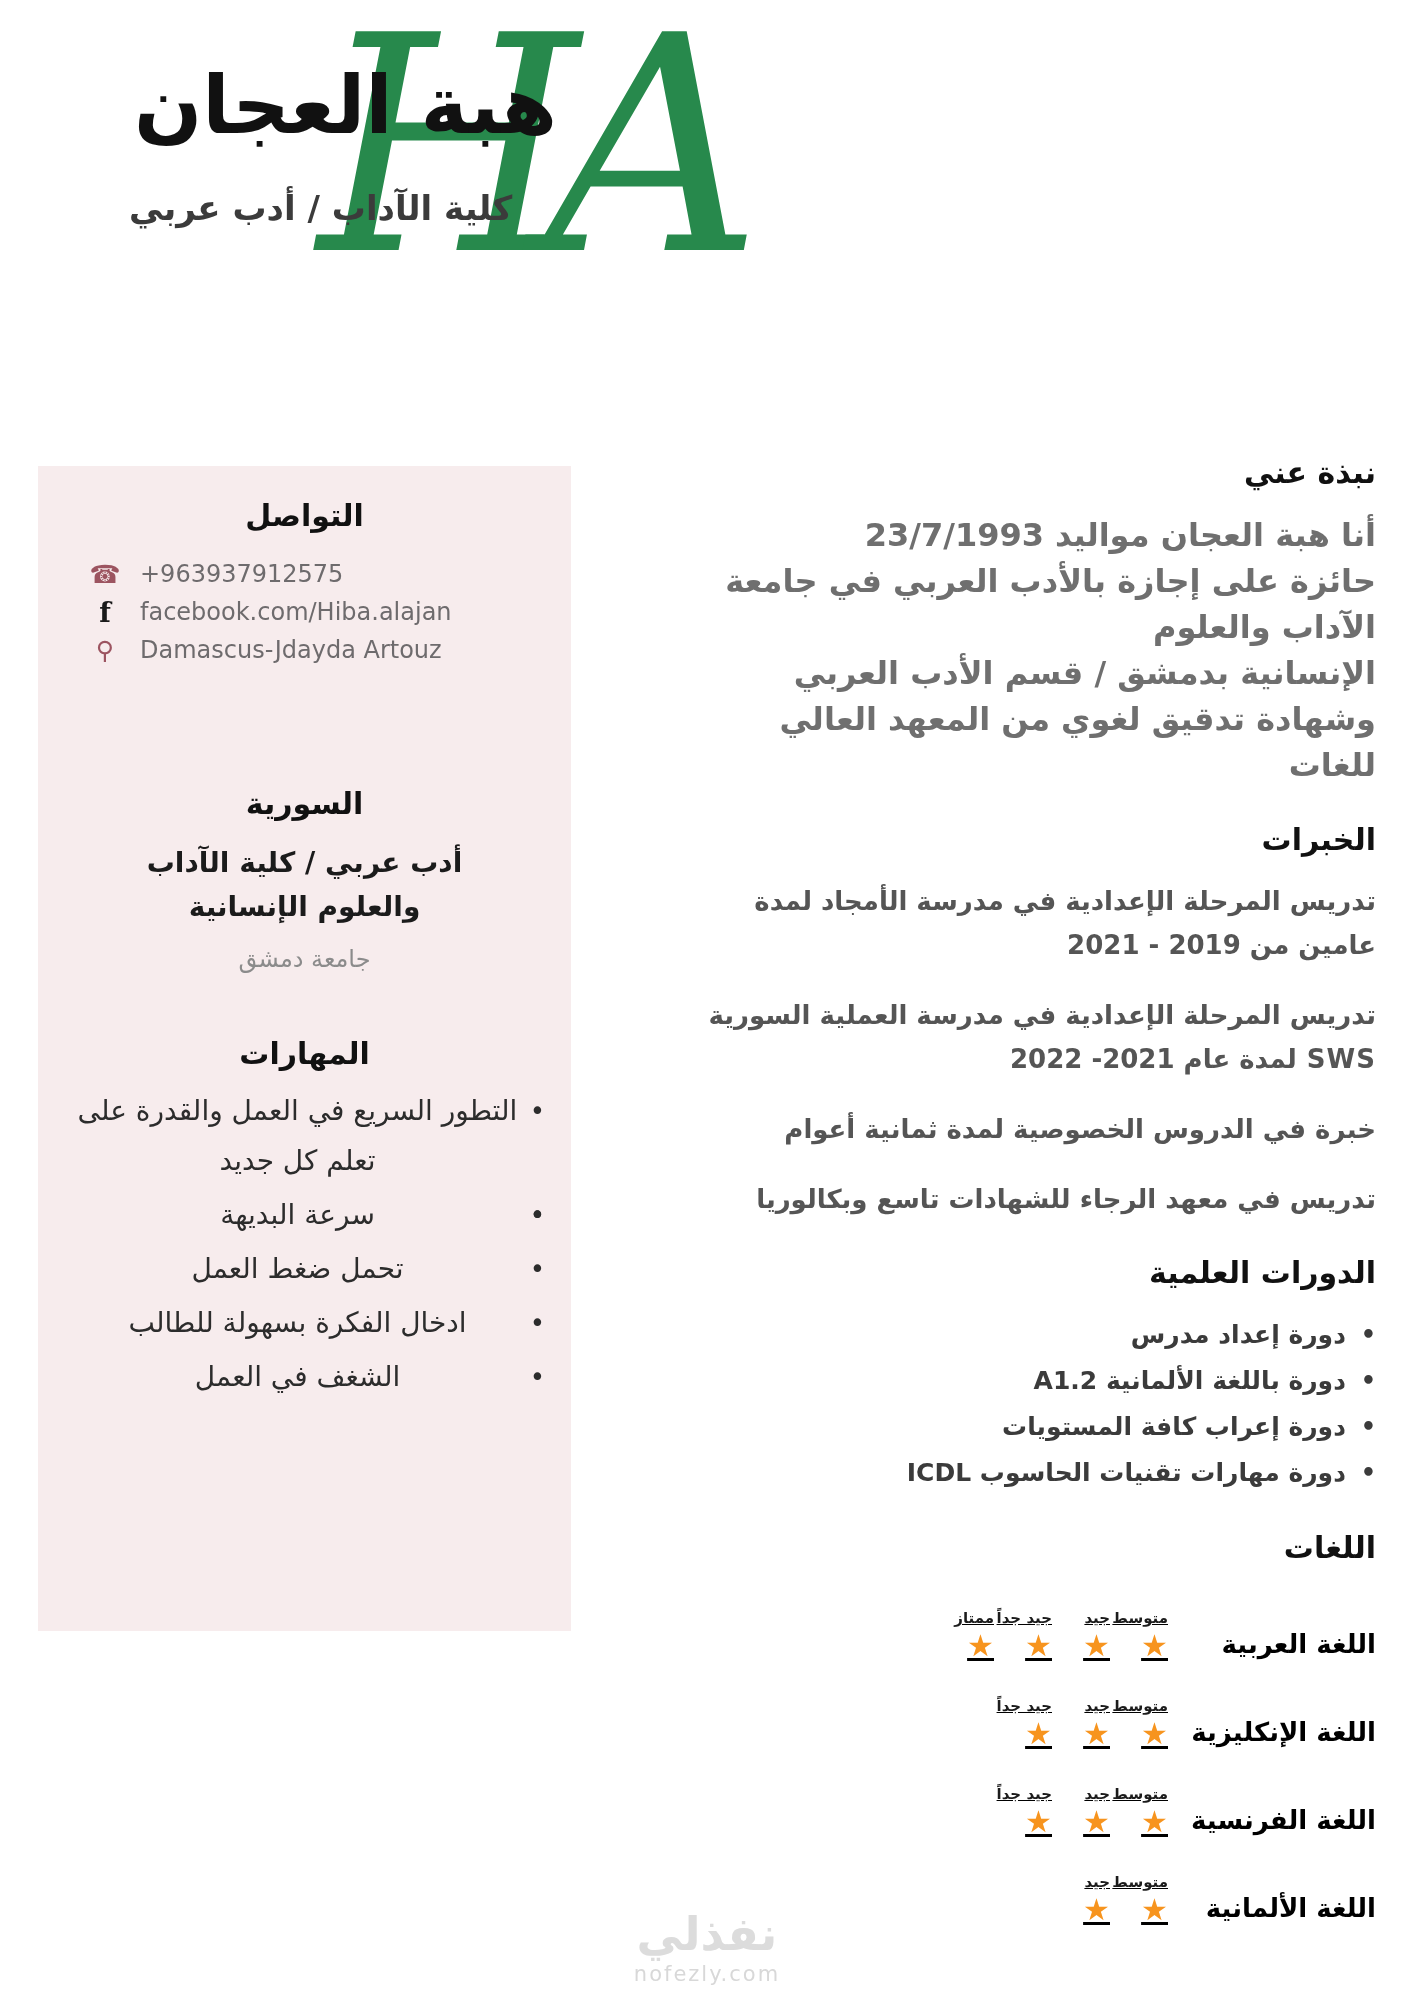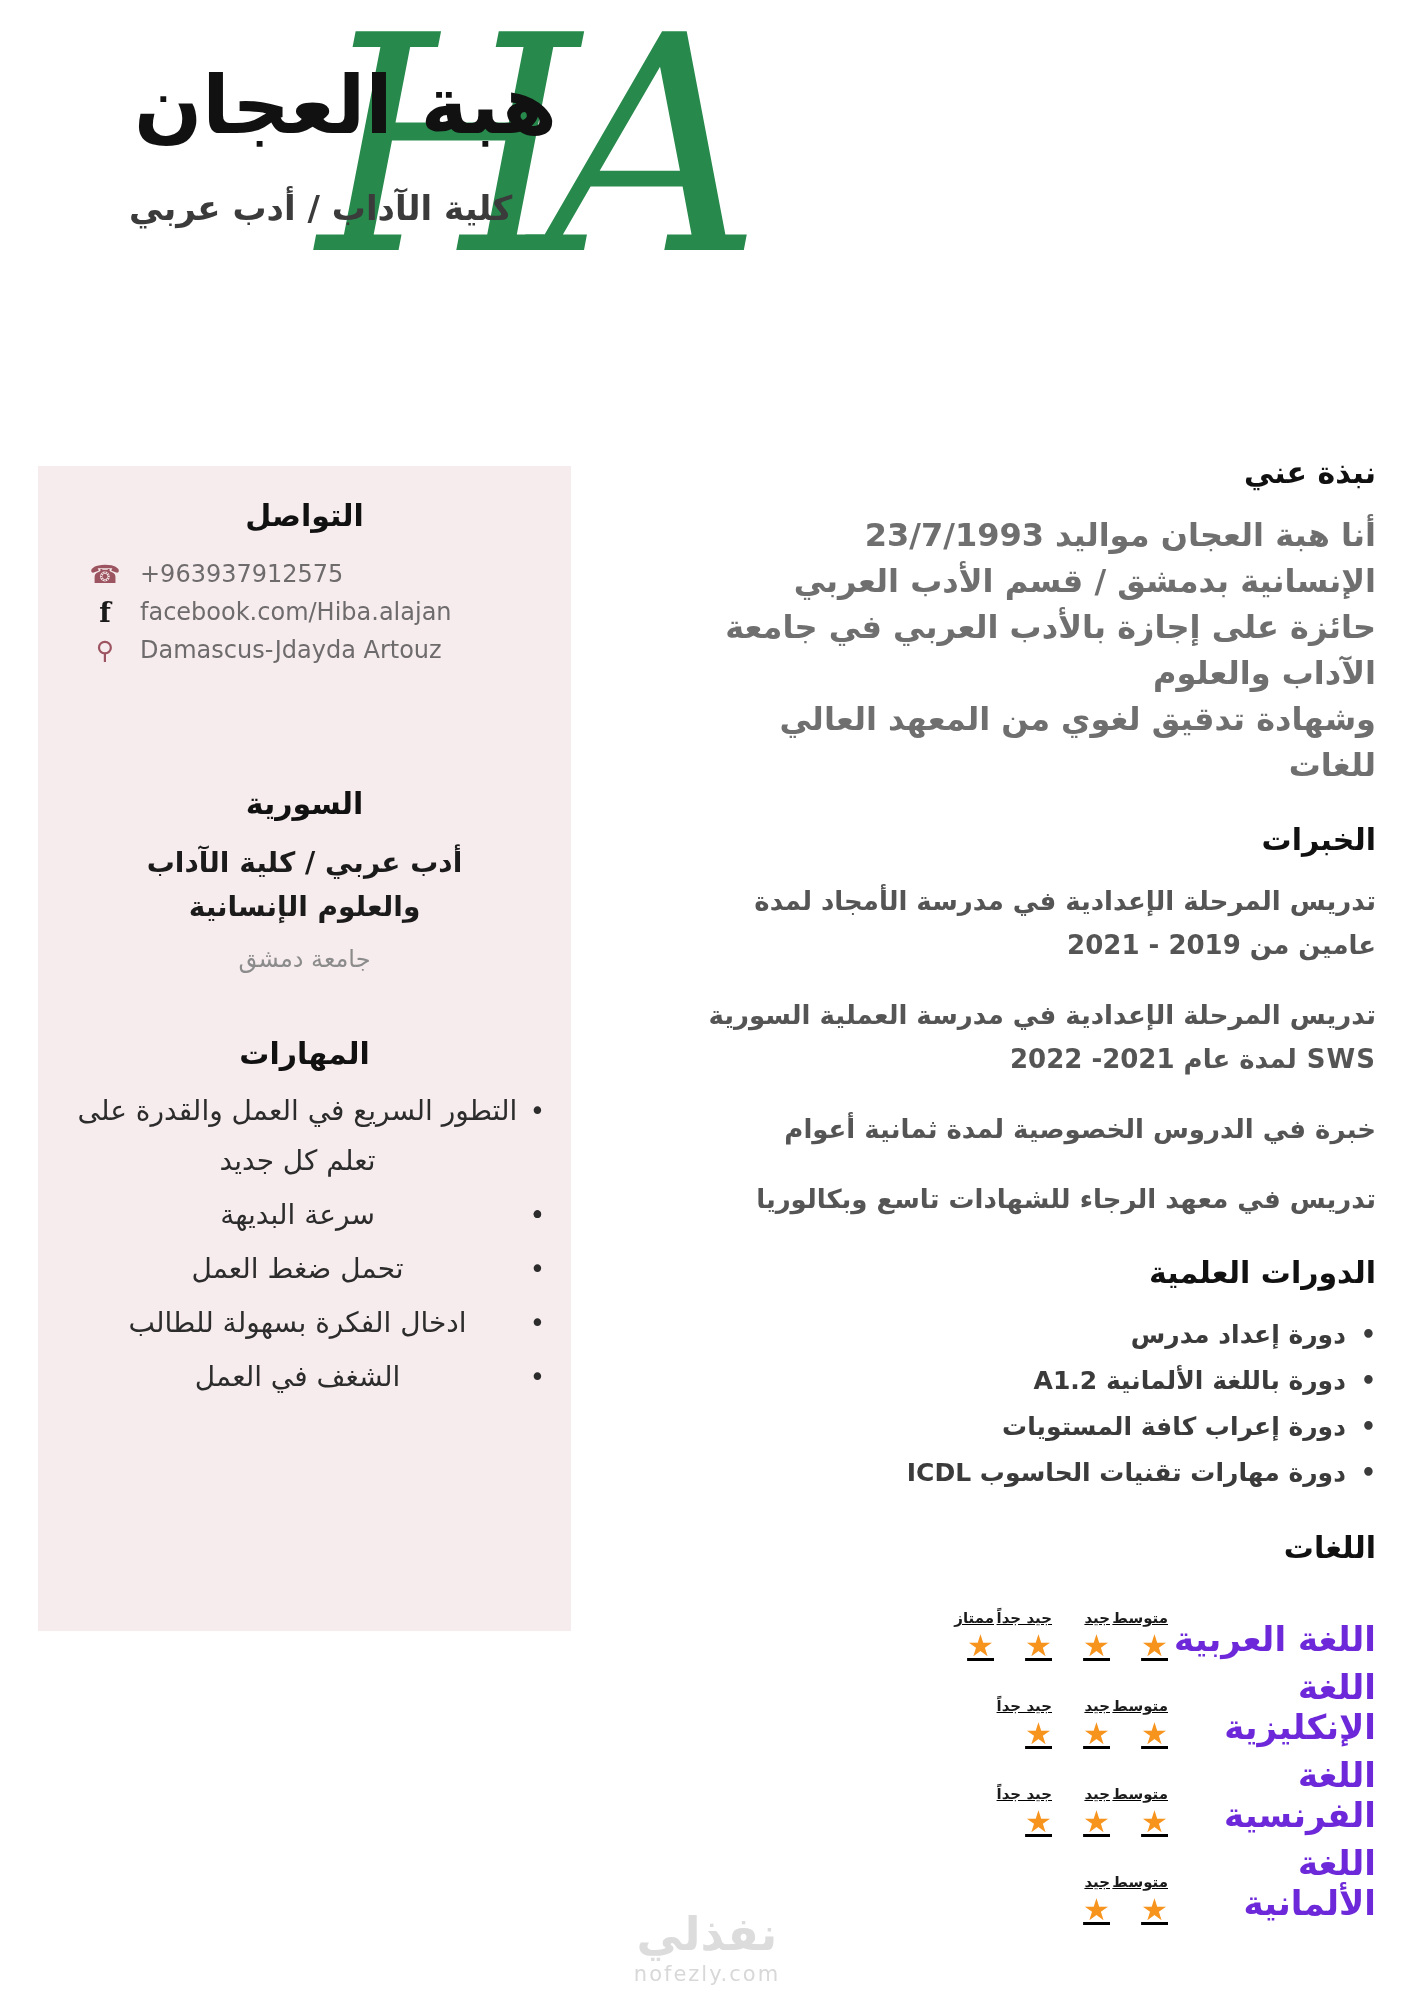--- a/index.html
+++ b/index.html
@@ -224,23 +224,23 @@
     display: flex;
     align-items: flex-end;
     justify-content: flex-start;
     height: 78px;
     margin-bottom: 10px;
   }
   .lang-name {
     width: 208px;
     min-width: 208px;
     text-align: right;
-    font-size: 34px;
-    font-weight: 700;
-    color: #6d28d9;
+    font-size: 26px;
+    font-weight: 700;
+    color: #000000;
     padding-bottom: 6px;
   }
   .lang-scale {
     display: flex;
     flex-direction: row;
     align-items: flex-end;
   }
   .scale-cell {
     width: 58px;
     text-align: right;
@@ -331,22 +331,22 @@
         <div class="skill-item"><span class="bullet">•</span><span>الشغف في العمل</span></div>
       </div>
   </div>
 
   <div class="main">
 
     <div class="m-block">
       <div class="m-head">نبذة عني</div>
       <div class="m-para" id="about-text">
           <div>أنا هبة العجان مواليد 23/7/1993</div>
+          <div>حائزة على إجازة بالأدب العربي  في جامعة الآداب والعلوم</div>
           <div>الإنسانية بدمشق / قسم الأدب العربي</div>
-          <div>حائزة على إجازة بالأدب العربي  في جامعة الآداب والعلوم</div>
           <div>وشهادة تدقيق لغوي من المعهد العالي للغات</div>
         </div>
     </div>
 
     <div class="m-block">
       <div class="m-head">الخبرات</div>
       <div id="experience-list">
           <div class="exp-item">تدريس المرحلة الإعدادية في مدرسة الأمجاد لمدة عامين من 2019 - 2021</div>
           <div class="exp-item">تدريس المرحلة الإعدادية في مدرسة العملية السورية SWS لمدة عام 2021- 2022</div>
           <div class="exp-item">خبرة في الدروس الخصوصية لمدة ثمانية أعوام</div>

